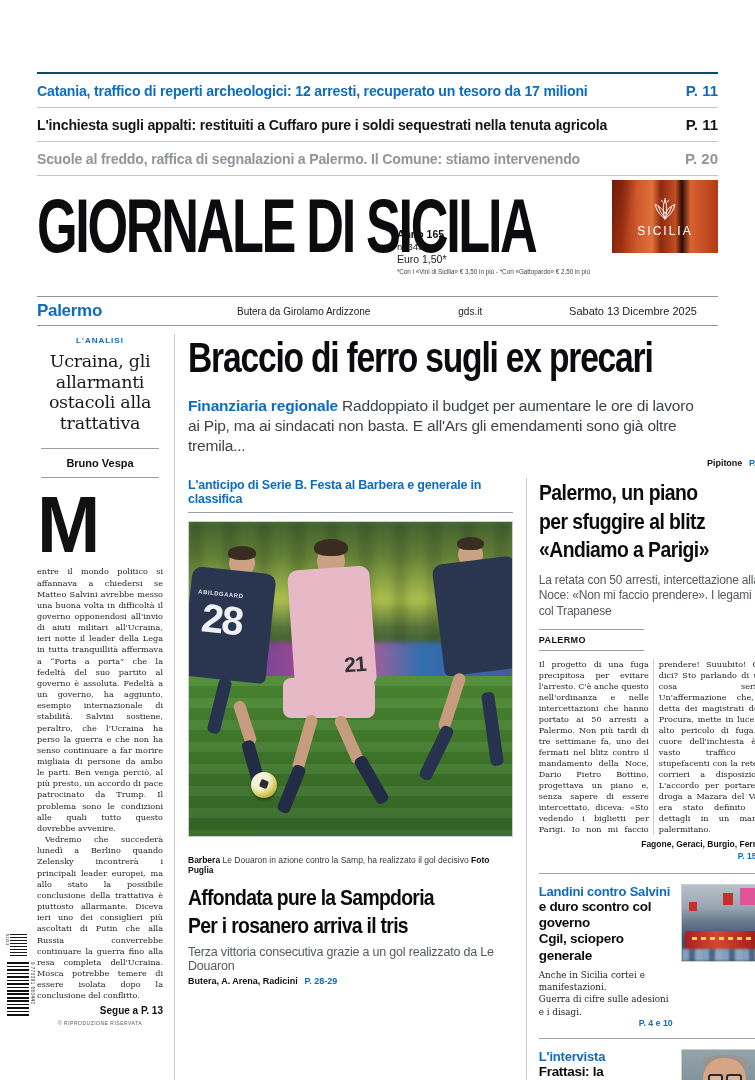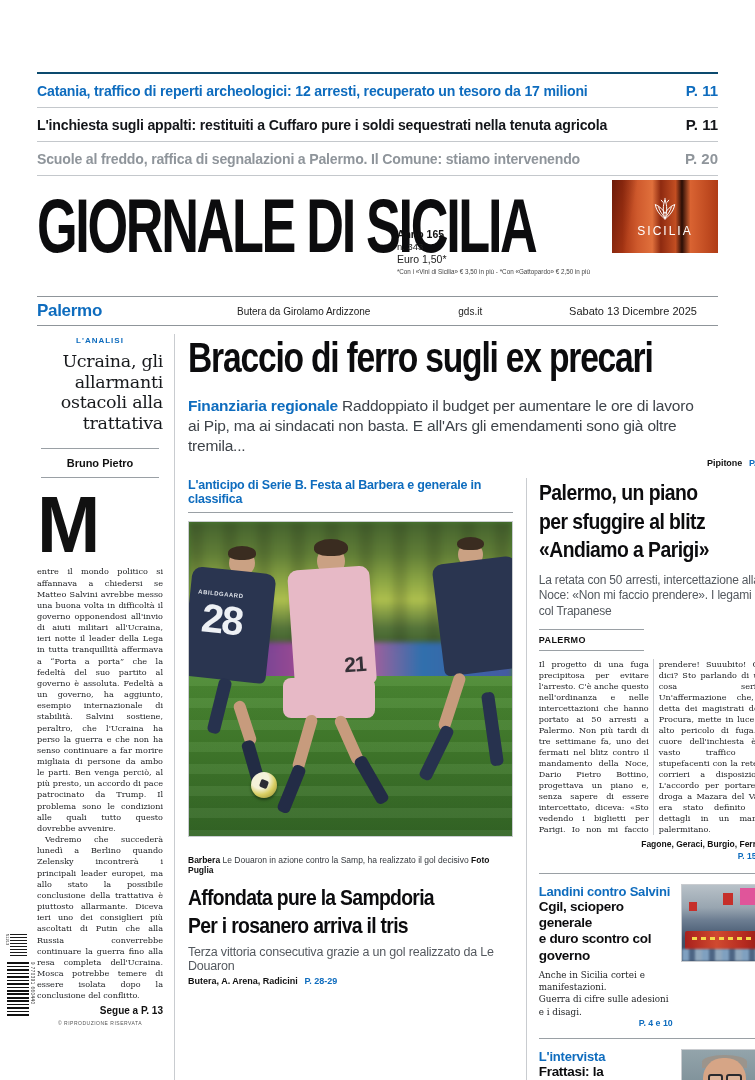--- a/index.html
+++ b/index.html
@@ -47,21 +47,21 @@
   .info-bar .city { color:#0e6cbe; font-weight:bold; font-size:17px; letter-spacing:-.3px; flex:0 0 200px;}
   .info-bar .founded { font-size:10px; color:#222; flex:1; }
   .info-bar .site { font-size:10px; color:#222; flex:1; text-align:center;}
   .info-bar .date { font-size:11px; color:#222; flex:0 0 170px; text-align:center; }
 
   
   .content { display:grid; grid-template-columns:138px 1fr; column-gap:13px; margin-top:8px; }
   .analysis { border-right:1px solid #c9ccd0; padding-right:11px; padding-top:2px; }
   .an-kicker { color:#0e6cbe; font-weight:bold; font-size:8px; letter-spacing:1px; text-align:center; }
   .an-title { font-family:"DejaVu Serif", serif; font-weight:normal; font-size:17.5px;
-    line-height:1.18; text-align:right; color:#17191c; margin-top:6px; letter-spacing:-.3px;}
+    line-height:1.18; text-align:center; color:#17191c; margin-top:6px; letter-spacing:-.3px;}
   .an-author { border-top:1px solid #9aa0a5; border-bottom:1px solid #9aa0a5;
     margin:14px 4px 0 4px; padding:8px 0; text-align:center; font-weight:bold; font-size:11px; }
   .an-drop { font-weight:bold; font-size:76px; line-height:.8; margin:18px 0 10px 0;
     display:inline-block; transform:scaleY(1.05); transform-origin:0 100%; }
   .an-body { font-family:"DejaVu Serif", serif; font-size:8.1px; line-height:1.38;
     text-align:justify; color:#1c1e21; hyphens:auto; }
   .an-body p + p { text-indent:8px; }
   .an-segue { font-weight:bold; font-size:10px; text-align:right; margin-top:4px; }
   .an-copy { font-size:5px; letter-spacing:.5px; color:#555; text-align:center; margin-top:4px; }
 
@@ -242,21 +242,21 @@
       <span class="founded">Butera da Girolamo Ardizzone</span>
       <span class="site">gds.it</span>
       <span class="date">Sabato 13 Dicembre 2025</span>
     </div>
 
     <main class="content">
 
       <aside class="analysis">
         <div class="an-kicker">L'ANALISI</div>
         <h2 class="an-title">Ucraina, gli allarmanti ostacoli alla trattativa</h2>
-        <div class="an-author">Bruno Pietro</div>
+        <div class="an-author">Bruno Vespa</div>
         <div class="an-drop">M</div>
         <div class="an-body">
           <p>entre il mondo politico si affannava a chiedersi se Matteo Salvini avrebbe messo una buona volta in difficoltà il governo opponendosi all'invio di aiuti militari all'Ucraina, ieri notte il leader della Lega in tutta tranquillità affermava a “Porta a porta” che la fedeltà del suo partito al governo è assoluta. Fedeltà a un governo, ha aggiunto, esempio internazionale di stabilità. Salvini sostiene, peraltro, che l'Ucraina ha perso la guerra e che non ha senso continuare a far morire migliaia di persone da ambo le parti. Ben venga perciò, al più presto, un accordo di pace patrocinato da Trump. Il problema sono le condizioni alle quali tutto questo dovrebbe avvenire.</p>
           <p>Vedremo che succederà lunedì a Berlino quando Zelensky incontrerà i principali leader europei, ma allo stato la possibile conclusione della trattativa è piuttosto allarmante. Diceva ieri uno dei consiglieri più ascoltati di Putin che alla Russia converrebbe continuare la guerra fino alla resa completa dell'Ucraina. Mosca potrebbe temere di essere isolata dopo la conclusione del conflitto.</p>
         </div>
         <div class="an-segue">Segue a P. 13</div>
         <div class="an-copy">© RIPRODUZIONE RISERVATA</div>
       </aside>
 
       <div>
@@ -358,22 +358,22 @@
                 <span class="p">P. 15-18</span>
               </div>
             </article>
 
             <hr class="rule">
 
             <article class="brief">
               <div class="txt">
                 <div class="b-kicker">Landini contro Salvini</div>
                 <h3 class="b-headline">
+                  <span>e duro scontro col governo</span>
                   <span>Cgil, sciopero generale</span>
-                  <span>e duro scontro col governo</span>
                 </h3>
                 <p class="b-body">
                   <span>Anche in Sicilia cortei e manifestazioni.</span><br>
                   <span>Guerra di cifre sulle adesioni e i disagi.</span>
                 </p>
                 <div class="b-page">P. 4 e 10</div>
               </div>
               <div class="b-photo photo-protest">
                 <div class="flag flag2" style="left:68%; top:4%; width:18%; height:22%;"></div>
                 <div class="flag" style="left:48%; top:10%; width:12%; height:16%;"></div>

